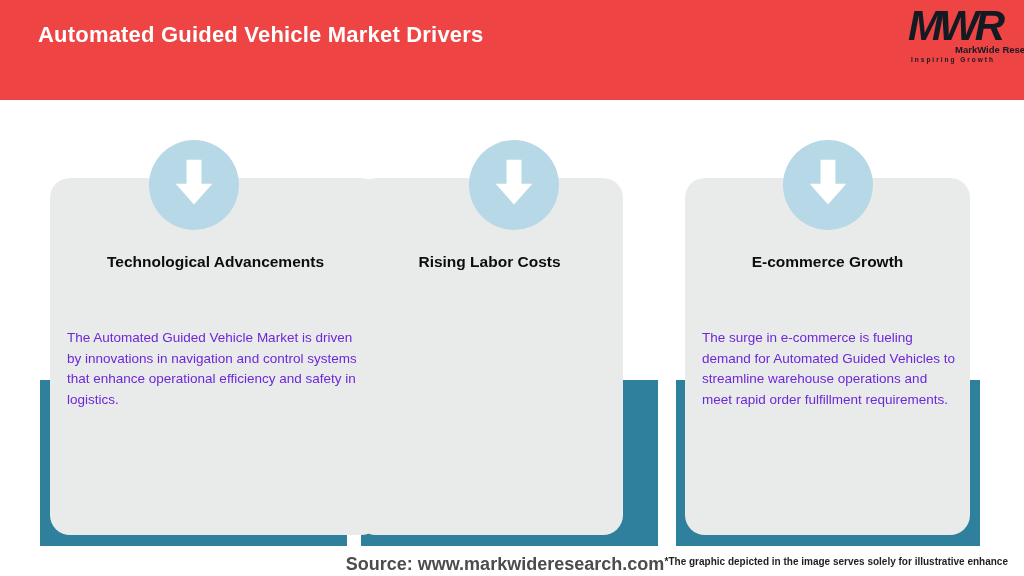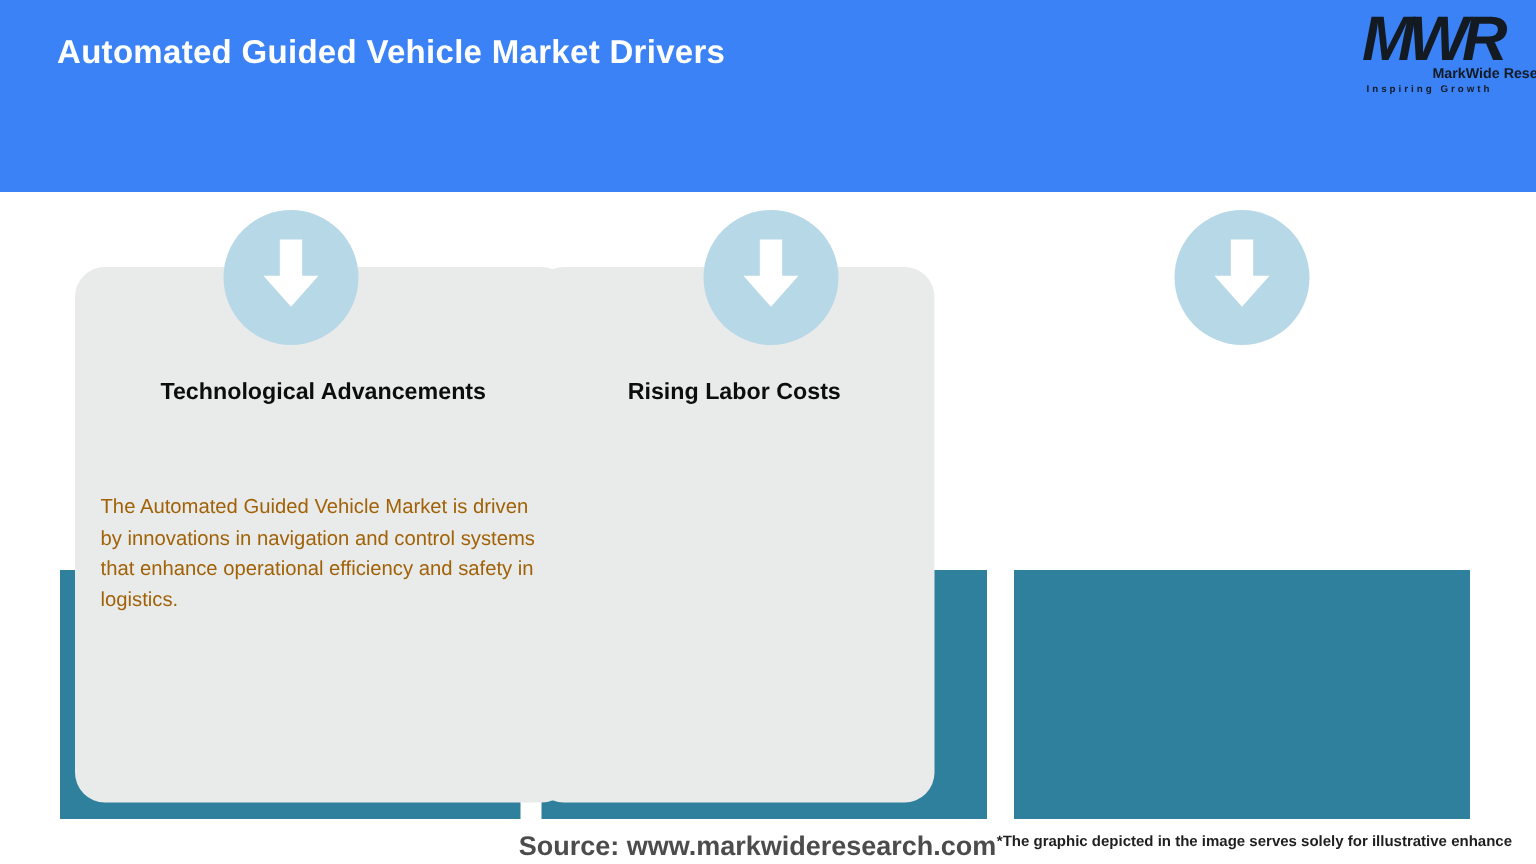--- a/index.html
+++ b/index.html
@@ -14,22 +14,22 @@
     width: 1024px;
     height: 576px;
     background: #ffffff;
     overflow: hidden;
   }
 
   
   .header {
     position: absolute;
     left: 0; top: 0;
-    width: 1024px; height: 128px;
-    background: #3b82f6;
+    width: 1024px; height: 100px;
+    background: #ef4444;
   }
   .header-title {
     position: absolute;
     left: 38px; top: 22px;
     color: #ffffff;
     font-size: 22px;
     font-weight: 700;
     letter-spacing: 0.2px;
   }
   .logo {
@@ -113,21 +113,21 @@
     font-size: 15.5px;
     font-weight: 700;
     color: #0d0d0d;
   }
   .card-body {
     position: absolute;
     top: 150px;
     left: 17px; right: 14px;
     font-size: 13.5px;
     line-height: 1.52;
-    color: #a16207;
+    color: #6d28d9;
     text-align: left;
   }
 
   
   .footer-source {
     position: absolute;
     left: 330px;
     top: 554px;
     width: 350px;
     text-align: center;
@@ -178,20 +178,24 @@
     <div class="card-title">Rising Labor Costs</div>
   </div>
   <div class="badge" id="badge-2">
     <span>
       <svg width="58" height="62" viewBox="0 0 100 108">
         <path d="M37 10 H63 V52 H82 L50 88 L18 52 H37 Z" fill="#ffffff"></path>
       </svg>
     </span>
   </div>
 
+  <div class="card" id="card-3">
+    <div class="card-title">E-commerce Growth</div>
+    <div class="card-body">The surge in e-commerce is fueling demand for Automated Guided Vehicles to streamline warehouse operations and meet rapid order fulfillment requirements.</div>
+  </div>
   <div class="badge" id="badge-3">
     <span>
       <svg width="58" height="62" viewBox="0 0 100 108">
         <path d="M37 10 H63 V52 H82 L50 88 L18 52 H37 Z" fill="#ffffff"></path>
       </svg>
     </span>
   </div>
 
   <div class="footer-source">Source: www.markwideresearch.com</div>
   <div class="footer-disclaimer">*The graphic depicted in the image serves solely for illustrative enhance</div>

